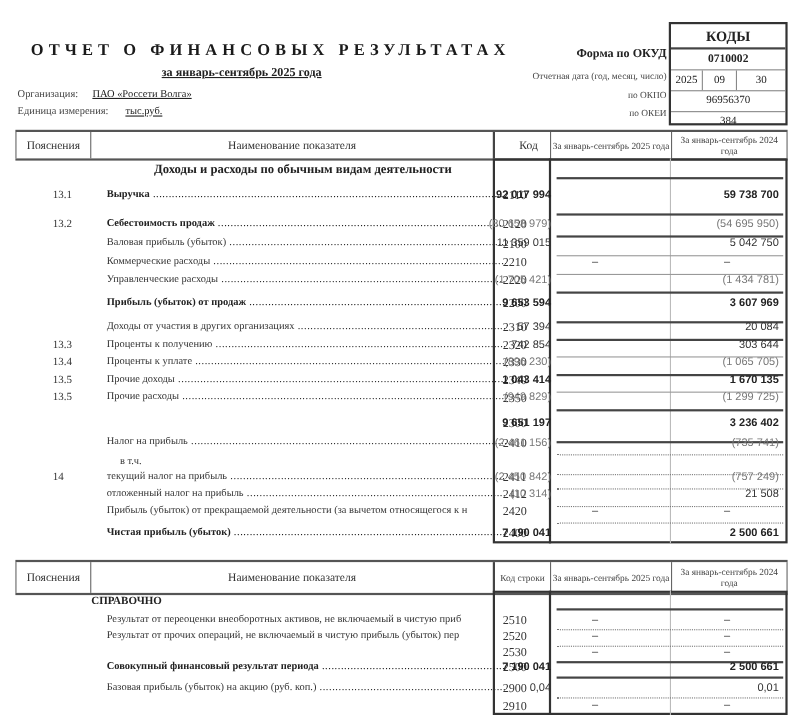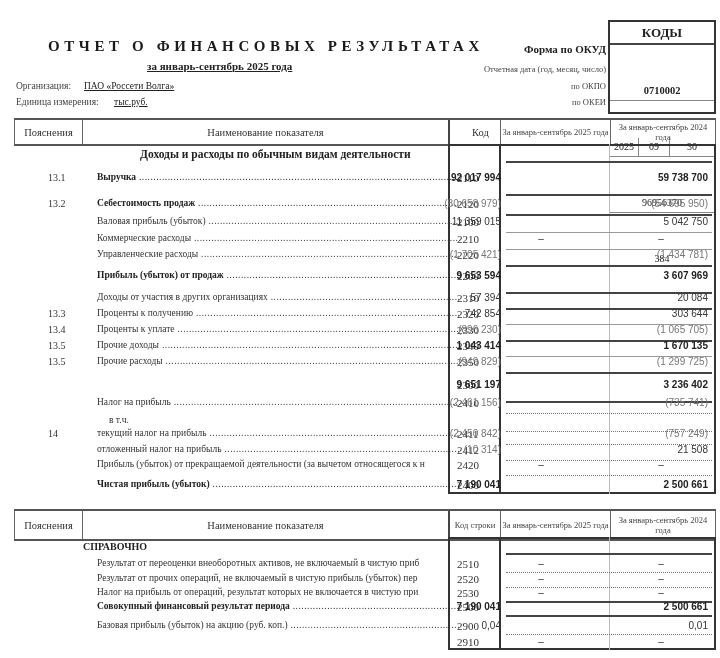--- a/index.html
+++ b/index.html
@@ -1,29 +1,29 @@
 <!DOCTYPE html>
 <html><head>
 <meta charset="utf-8">
 <style>
   html, body { margin:0; padding:0; background:#ffffff; }
   body { width:720px; height:658px; position:relative; overflow:hidden;
          font-family:"Liberation Serif", serif; color:#222; }
   .abs { position:absolute; }
-  .title { left:28px; top:38px; font-size:15px; font-weight:bold; letter-spacing:4.6px; color:#1a1a1a;margin-left:20px; }
+  .title { left:28px; top:38px; font-size:15px; font-weight:bold; letter-spacing:4.6px; color:#1a1a1a; }
   .subtitle { left:147px; top:60px; font-size:11px; font-weight:bold; text-decoration:underline; }
   .meta-label { font-size:9.5px; color:#444; }
   .meta-val { font-size:9.5px; font-weight:normal; text-decoration:underline; }
   .rlabel { font-size:8.5px; color:#444; text-align:right; }
   .okud-label { font-size:11px; font-weight:bold; color:#222; }
 
   
   .codes { left:608px; top:20px; width:108px; height:94px; border:2px solid #333; box-sizing:border-box; }
   .codes .c-head { height:21px; border-bottom:2px solid #444; text-align:center; font-weight:bold; font-size:13px; line-height:21px; }
-  .codes .c-row { border-bottom:1px solid #888; text-align:center; font-size:10px; height:18px; line-height:18px;margin-top:37px; }
+  .codes .c-row { border-bottom:1px solid #888; text-align:center; font-size:10px; height:18px; line-height:18px; }
   .codes .c-row.bold { font-weight:bold; font-size:10.5px; }
   .codes .c-date { display:flex; }
   .codes .c-date span { border-right:1px solid #888; text-align:center; }
   .codes .c-date span:last-child { border-right:none; }
   .codes .c-row:last-child { border-bottom:none; }
 
   
   .hdr { position:absolute; border-top:2px solid #555; border-bottom:2px solid #555; left:14px; height:24px; }
   .hcell { position:absolute; top:0; height:100%; display:flex; align-items:center; justify-content:center;
            border-left:1px solid #666; font-size:10.5px; color:#333; text-align:center; box-sizing:border-box; }
@@ -259,21 +259,20 @@
     </div>
     <div class="hline dot" style="top:572px"></div>
     <div class="row" style="top:573px;height:14px">
       <span class="name">Результат от прочих операций, не включаемый в чистую прибыль (убыток) пер</span>
       <span class="code" style="left:443px">2520</span>
       <span class="v v25 dash">–</span>
       <span class="v v24 dash">–</span>
     </div>
     <div class="hline dot" style="top:587px"></div>
     <div class="row" style="top:587px;height:14px">
-      <span class="name">Налог на прибыль от операций, результат которых не включается в чистую при</span>
       <span class="code" style="left:443px">2530</span>
       <span class="v v25 dash">–</span>
       <span class="v v24 dash">–</span>
     </div>
     <div class="hline thick" style="top:601px"></div>
     <div class="row" style="top:601px;height:14px">
       <span class="name bold dots">Совокупный финансовый результат периода</span>
       <span class="code" style="left:443px">2500</span>
       <span class="v v25 bold">7 190 041</span>
       <span class="v v24 bold">2 500 661</span>

